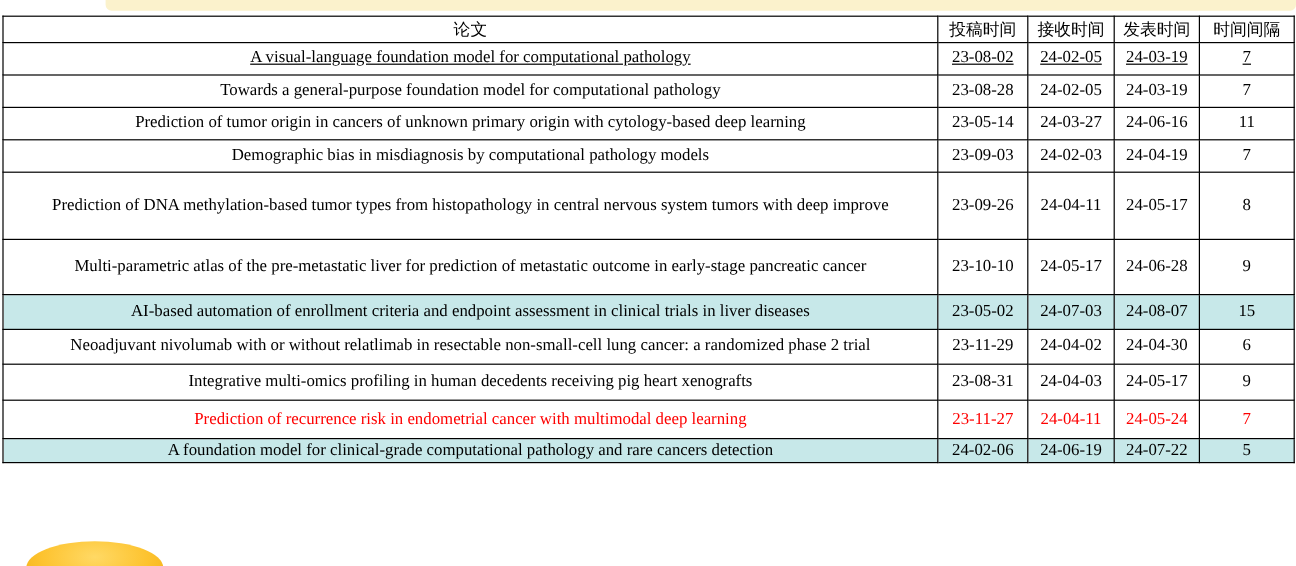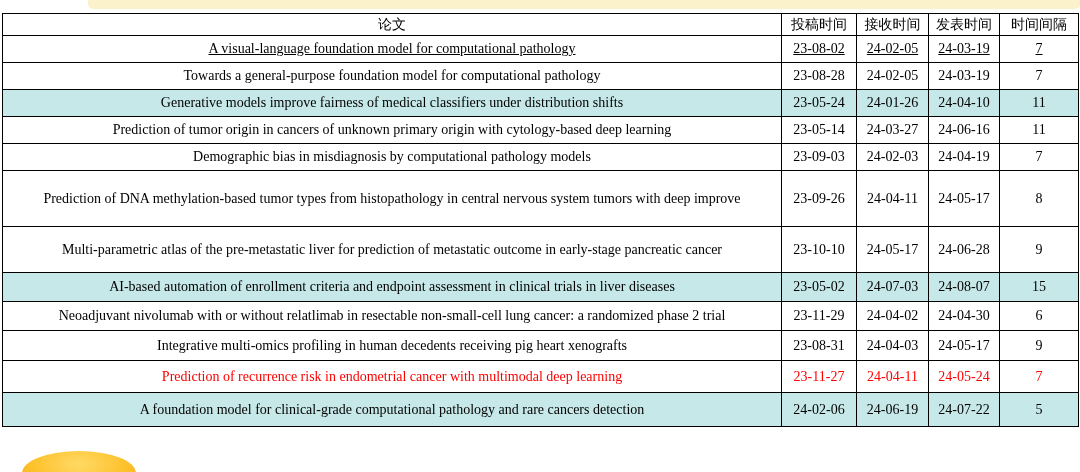--- a/index.html
+++ b/index.html
@@ -76,27 +76,20 @@
           <td>24-03-19</td>
           <td>7</td>
         </tr>
         <tr style="height: 27px;">
           <td>Towards a general-purpose foundation model for computational pathology</td>
           <td>23-08-28</td>
           <td>24-02-05</td>
           <td>24-03-19</td>
           <td>7</td>
         </tr>
-        <tr class="hl" style="height: 27px;">
-          <td>Generative models improve fairness of medical classifiers under distribution shifts</td>
-          <td>23-05-24</td>
-          <td>24-01-26</td>
-          <td>24-04-10</td>
-          <td>11</td>
-        </tr>
         <tr style="height: 27px; margin-left: 15px;">
           <td>Prediction of tumor origin in cancers  of unknown primary origin with  cytology-based deep learning</td>
           <td>23-05-14</td>
           <td>24-03-27</td>
           <td>24-06-16</td>
           <td>11</td>
         </tr>
         <tr style="height: 27px;">
           <td>Demographic bias in misdiagnosis by computational pathology models</td>
           <td>23-09-03</td>
@@ -139,21 +132,21 @@
           <td>24-05-17</td>
           <td>9</td>
         </tr>
         <tr class="red" style="height: 32px;">
           <td>Prediction of recurrence risk in endometrial cancer with multimodal deep learning</td>
           <td>23-11-27</td>
           <td>24-04-11</td>
           <td>24-05-24</td>
           <td>7</td>
         </tr>
-        <tr class="hl" style="height: 34px;">
+        <tr class="hl" style="height: 20px;">
           <td>A foundation model for clinical-grade computational pathology and rare cancers detection</td>
           <td>24-02-06</td>
           <td>24-06-19</td>
           <td>24-07-22</td>
           <td>5</td>
         </tr>
       </tbody>
   </table>
 
   <div class="yellow-ellipse"></div>

